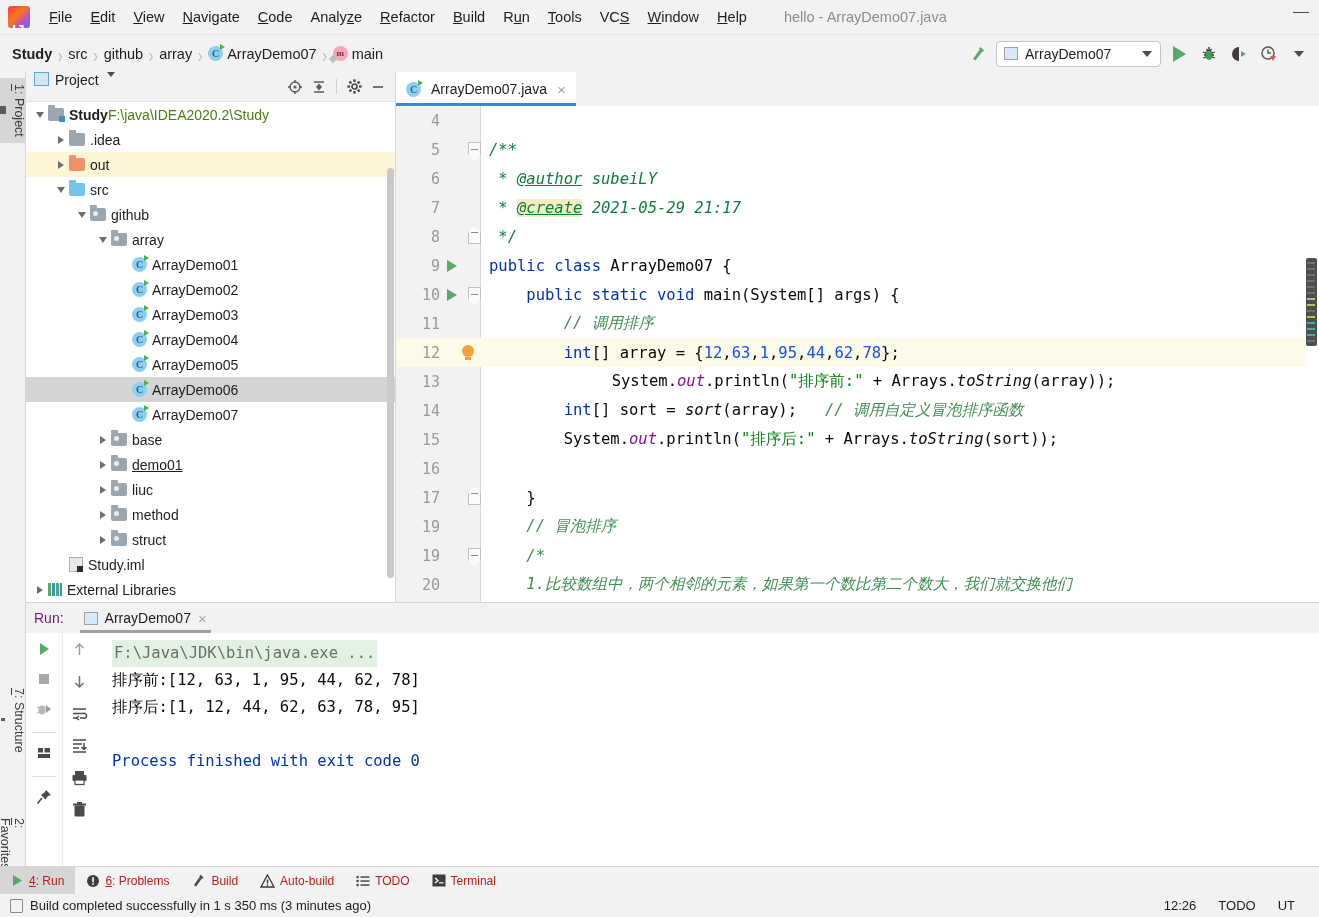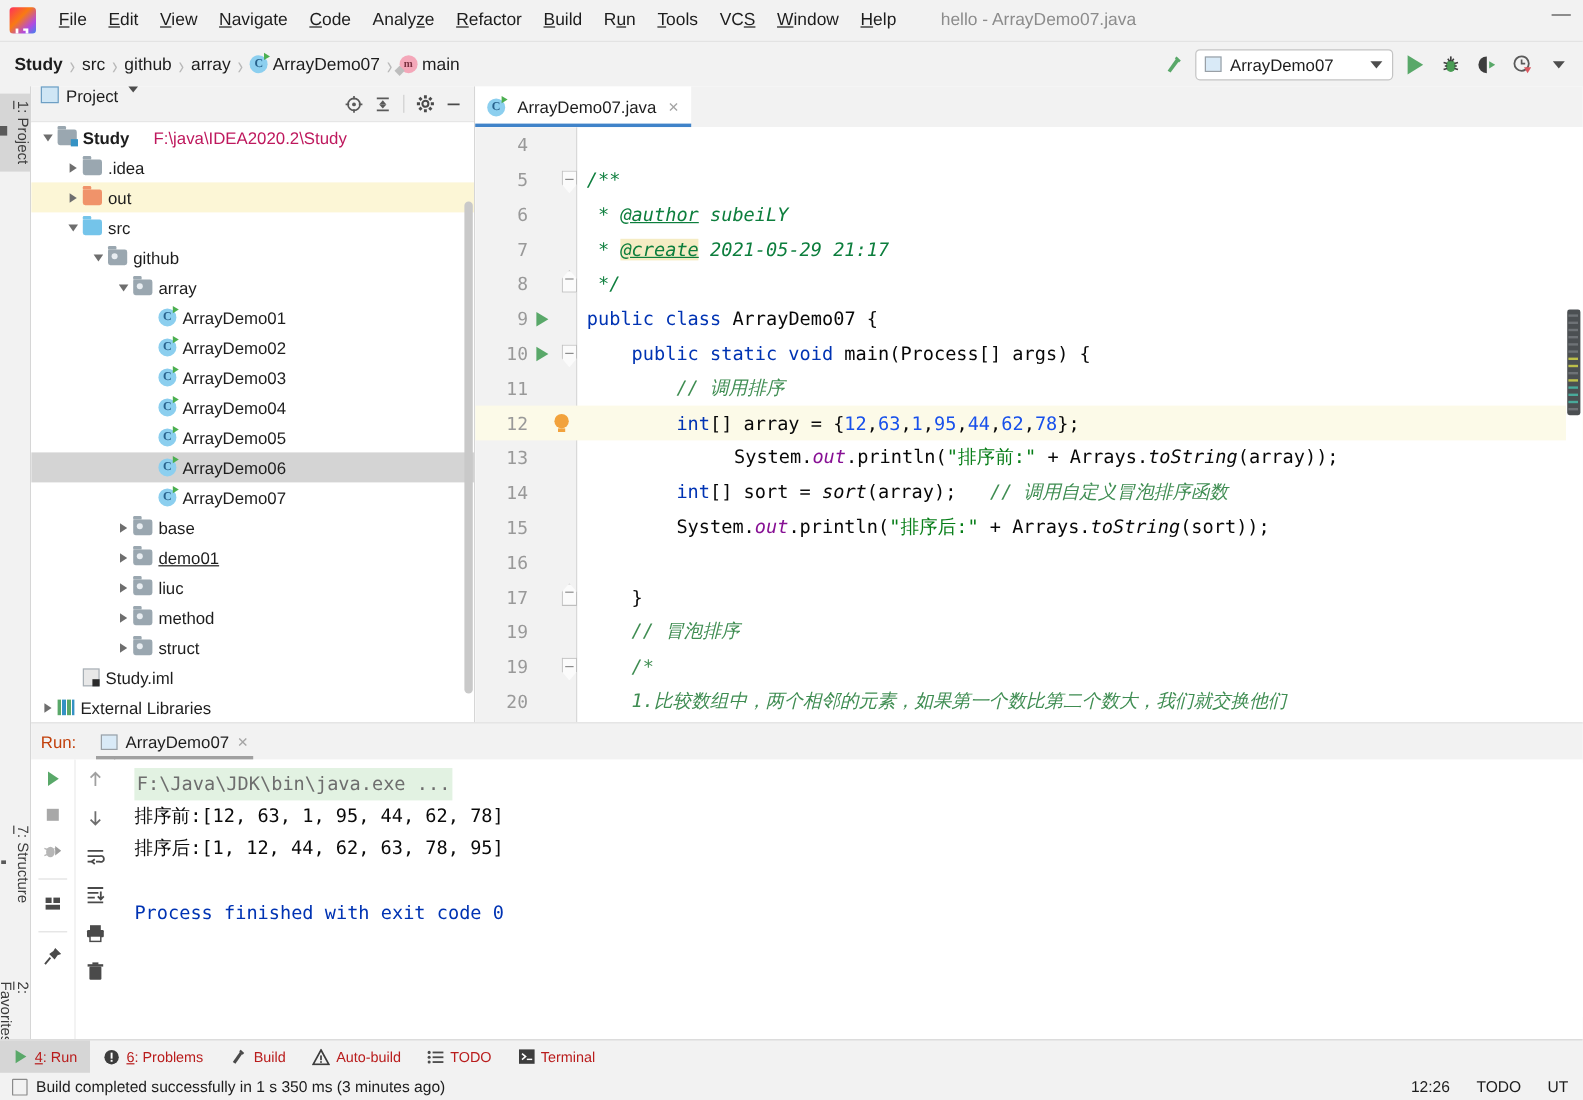--- a/index.html
+++ b/index.html
@@ -163,21 +163,21 @@
   .fld.pkg::after {
     content: ""; position: absolute; left: 3px; top: 3px; width: 5px; height: 5px;
     background: #e8edf1; border-radius: 50%;
   }
   .fld.mod::after {
     content: ""; position: absolute; right: -1px; bottom: -1px; width: 6px; height: 6px;
     background: #3592c4;
   }
   .tlabel { color: #1d1d1d; }
   .tlabel.bold { font-weight: bold; }
-  .tpath { color: #be185d; margin-left: 20px; }
+  .tpath { color: #4d7c0f; margin-left: 0; }
   .ic-iml {
     width: 14px; height: 15px; flex: none; margin-right: 5px; position: relative;
     background: #e8e8e8; border: 1px solid #a8b0b6;
   }
   .ic-iml::after {
     content: ""; position: absolute; right: -1px; bottom: -1px; width: 6px; height: 6px; background: #2b2b2b;
   }
   .ic-lib {
     width: 14px; height: 13px; flex: none; margin-right: 5px;
     background: linear-gradient(90deg,#59a869 0 3px,#fff 3px 4px,#3592c4 4px 7px,#fff 7px 8px,#59a869 8px 11px,#fff 11px 12px,#3592c4 12px 14px);
@@ -267,21 +267,21 @@
   }
 
   
   .run-panel {
     position: absolute; left: 26px; top: 602px; width: 1293px; height: 264px; background: #fff;
     border-top: 1px solid #d6d6d6;
   }
   .run-head {
     height: 30px; background: #f2f2f2; display: flex; align-items: center; padding-left: 8px;
   }
-  .run-lab { font-size: 14px; color: #c2410c; margin-right: 14px; }
+  .run-lab { font-size: 14px; color: #701a75; margin-right: 14px; }
   .run-tab {
     display: flex; align-items: center; gap: 7px; height: 30px; padding: 0 6px;
     font-size: 14px; position: relative;
   }
   .run-tab.active::after {
     content: ""; position: absolute; left: 2px; right: 2px; bottom: 0; height: 3px; background: #a0a0a0;
   }
   .run-tab .sq2 { width: 14px; height: 13px; border: 1.6px solid #9aa0a6; background: #d9eaf7; }
   .run-tab .x { color: #a5a5a5; font-size: 15px; }
 
@@ -320,21 +320,21 @@
 
   
   .statusbar {
     position: absolute; left: 0; top: 894px; width: 1319px; height: 23px;
     background: #f2f2f2; display: flex; align-items: center; font-size: 13px; color: #1d1d1d;
   }
   .sb-icon {
     width: 13px; height: 14px; border: 1.4px solid #8a8a8a; margin: 0 7px 0 10px; flex: none;
     border-radius: 1px;
   }
-  .sb-right { margin-left: auto; display: flex; align-items: flex-end; gap: 22px; padding-right: 12px; }
+  .sb-right { margin-left: auto; display: flex; align-items: flex-end; gap: 22px; padding-right: 24px; }
 </style>
 </head>
 <body>
 
 <div id="app">
 
   <div class="menubar">
     <div class="ij-logo">
         <span>IJ</span>
       </div>
@@ -671,21 +671,21 @@
               <div class="run-arrow"></div>
             </div>
             <div class="code-text"><span class="kw">public class </span><span class="plain">ArrayDemo07 {</span></div>
           </div>
           <div class="line" style="top: 174px;">
             <div class="ln">10</div>
             <div class="gutter-icons">
               <div class="run-arrow"></div>
               <div class="foldmark open"></div>
             </div>
-            <div class="code-text"><span class="plain">    </span><span class="kw">public static void </span><span class="plain">main(</span><span class="plain">Process[] args</span><span class="plain">) {</span></div>
+            <div class="code-text"><span class="plain">    </span><span class="kw">public static void </span><span class="plain">main(</span><span class="plain">System[] args</span><span class="plain">) {</span></div>
           </div>
           <div class="line" style="top: 203px; align-items: center;">
             <div class="ln">11</div>
             <div class="gutter-icons"></div>
             <div class="code-text"><span class="linecmt">        // 调用排序</span></div>
           </div>
           <div class="line caret" style="top: 232px;">
             <div class="ln">12</div>
             <div class="gutter-icons">
               <div class="bulb"></div>

